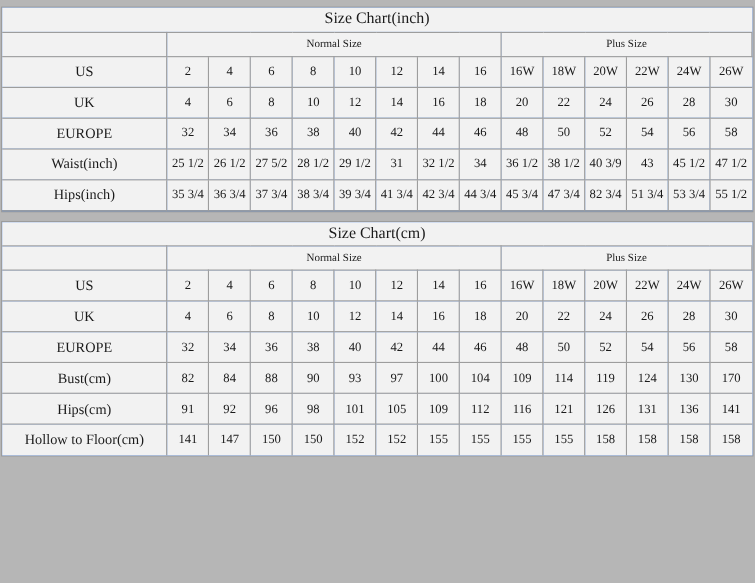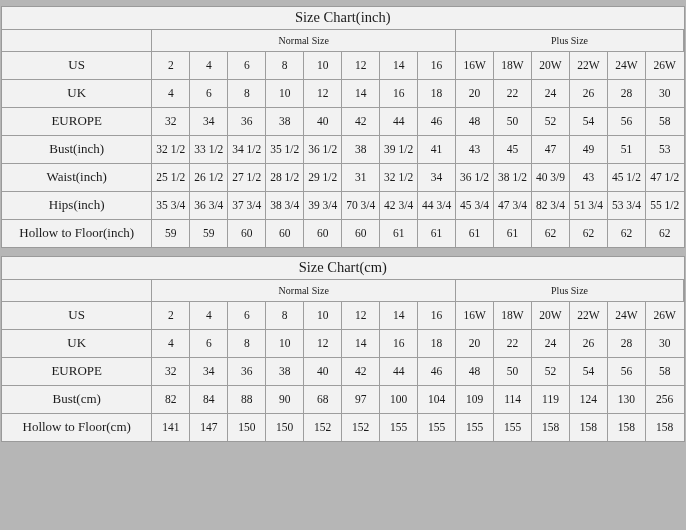--- a/index.html
+++ b/index.html
@@ -146,86 +146,52 @@
               <td class="val">44</td>
               <td class="val">46</td>
               <td class="val">48</td>
               <td class="val">50</td>
               <td class="val">52</td>
               <td class="val">54</td>
               <td class="val">56</td>
               <td class="val last">58</td>
             </tr>
             <tr class="">
-              <td class="rowlabel">Bust(inch)</td>
-              <td class="val">32 1/2</td>
-              <td class="val">33 1/2</td>
-              <td class="val">34 1/2</td>
-              <td class="val">35 1/2</td>
-              <td class="val">36 1/2</td>
-              <td class="val">38</td>
-              <td class="val">39 1/2</td>
-              <td class="val">41</td>
-              <td class="val">43</td>
-              <td class="val">45</td>
-              <td class="val">47</td>
-              <td class="val">49</td>
-              <td class="val">51</td>
-              <td class="val last">53</td>
-            </tr>
-            <tr class="">
               <td class="rowlabel">Waist(inch)</td>
               <td class="val">25 1/2</td>
               <td class="val">26 1/2</td>
-              <td class="val">27 1/2</td>
+              <td class="val">27 5/2</td>
               <td class="val">28 1/2</td>
               <td class="val">29 1/2</td>
               <td class="val">31</td>
               <td class="val">32 1/2</td>
               <td class="val">34</td>
               <td class="val">36 1/2</td>
               <td class="val">38 1/2</td>
               <td class="val">40 3/9</td>
               <td class="val">43</td>
               <td class="val">45 1/2</td>
               <td class="val last">47 1/2</td>
             </tr>
             <tr class="">
               <td class="rowlabel">Hips(inch)</td>
               <td class="val">35 3/4</td>
               <td class="val">36 3/4</td>
               <td class="val">37 3/4</td>
               <td class="val">38 3/4</td>
               <td class="val">39 3/4</td>
-              <td class="val">70 3/4</td>
+              <td class="val">41 3/4</td>
               <td class="val">42 3/4</td>
               <td class="val">44 3/4</td>
               <td class="val">45 3/4</td>
               <td class="val">47 3/4</td>
               <td class="val">82 3/4</td>
               <td class="val">51 3/4</td>
               <td class="val">53 3/4</td>
               <td class="val last">55 1/2</td>
-            </tr>
-            <tr class="lastrow">
-              <td class="rowlabel">Hollow to Floor(inch)</td>
-              <td class="val">59</td>
-              <td class="val">59</td>
-              <td class="val">60</td>
-              <td class="val">60</td>
-              <td class="val">60</td>
-              <td class="val">60</td>
-              <td class="val">61</td>
-              <td class="val">61</td>
-              <td class="val">61</td>
-              <td class="val">61</td>
-              <td class="val">62</td>
-              <td class="val">62</td>
-              <td class="val">62</td>
-              <td class="val last">62</td>
             </tr>
           </tbody>
         </table>
       </div>
       <div class="chart-wrap">
         <table class="sizechart">
           <colgroup>
             <col class="labelcol">
             <col class="datacol">
             <col class="datacol">
@@ -301,30 +267,47 @@
               <td class="val">54</td>
               <td class="val">56</td>
               <td class="val last">58</td>
             </tr>
             <tr class="">
               <td class="rowlabel">Bust(cm)</td>
               <td class="val">82</td>
               <td class="val">84</td>
               <td class="val">88</td>
               <td class="val">90</td>
-              <td class="val">68</td>
+              <td class="val">93</td>
               <td class="val">97</td>
               <td class="val">100</td>
               <td class="val">104</td>
               <td class="val">109</td>
               <td class="val">114</td>
               <td class="val">119</td>
               <td class="val">124</td>
               <td class="val">130</td>
-              <td class="val last">256</td>
+              <td class="val last">170</td>
+            </tr>
+            <tr class="">
+              <td class="rowlabel">Hips(cm)</td>
+              <td class="val">91</td>
+              <td class="val">92</td>
+              <td class="val">96</td>
+              <td class="val">98</td>
+              <td class="val">101</td>
+              <td class="val">105</td>
+              <td class="val">109</td>
+              <td class="val">112</td>
+              <td class="val">116</td>
+              <td class="val">121</td>
+              <td class="val">126</td>
+              <td class="val">131</td>
+              <td class="val">136</td>
+              <td class="val last">141</td>
             </tr>
             <tr class="lastrow">
               <td class="rowlabel">Hollow to Floor(cm)</td>
               <td class="val">141</td>
               <td class="val">147</td>
               <td class="val">150</td>
               <td class="val">150</td>
               <td class="val">152</td>
               <td class="val">152</td>
               <td class="val">155</td>

